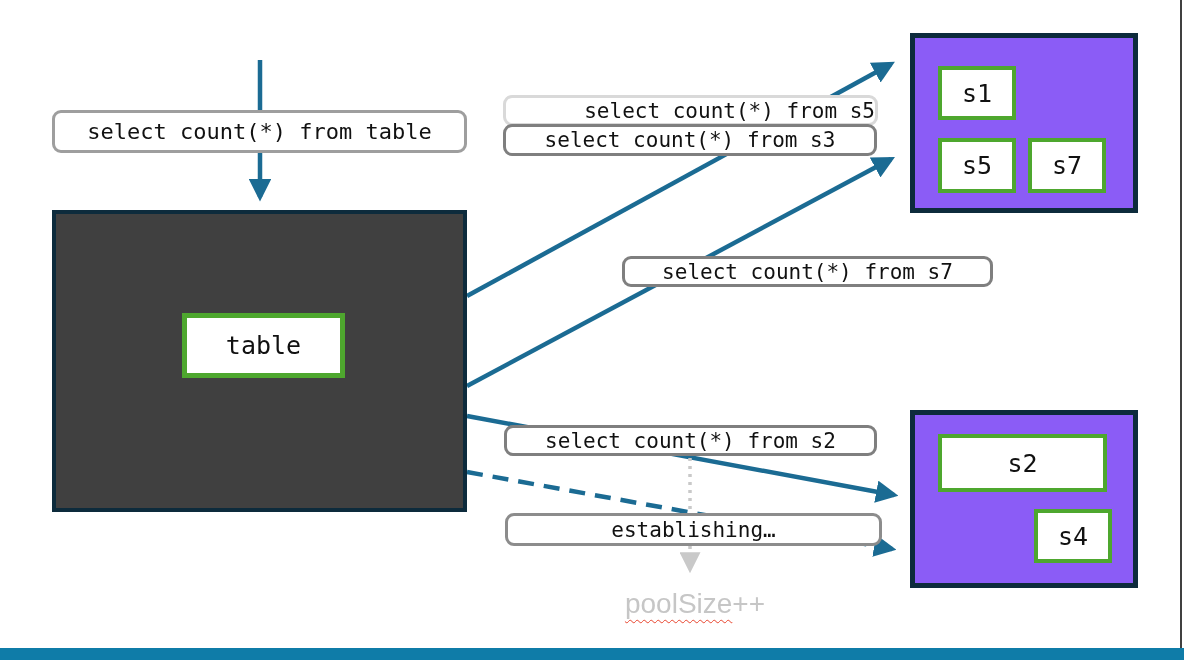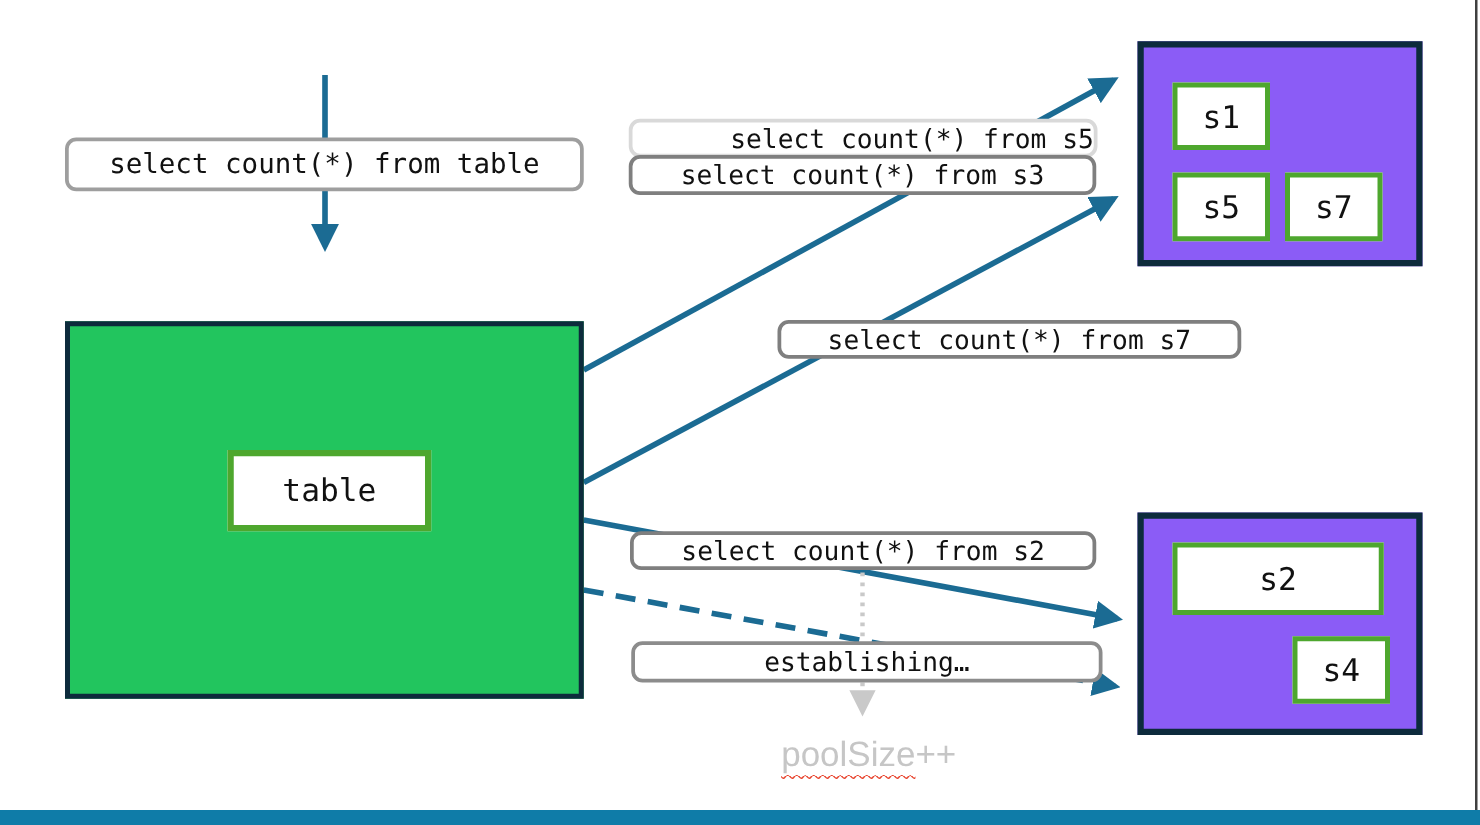--- a/index.html
+++ b/index.html
@@ -13,21 +13,21 @@
        font-size:21px;color:#111111;white-space:nowrap;box-sizing:border-box;}
   .lbl-table{left:52px;top:110px;width:415px;height:43px;border-color:#9e9e9e;font-size:22px;text-align:right;}
   .lbl-s5{left:503px;top:95px;width:375px;height:31px;border-color:#d9d9d9;justify-content:flex-end;}
   .lbl-s3{left:503px;top:124px;width:374px;height:32px;border-color:#7f7f7f;}
   .lbl-s7{left:581px;top:256px;width:371px;height:31px;border-color:#7f7f7f;margin-left:41px;}
   .lbl-s2{left:504px;top:425px;width:373px;height:31px;border-color:#7f7f7f;text-align:center;}
   .lbl-est{left:505px;top:513px;width:377px;height:33px;border-color:#8c8c8c;}
 
   
   .bigbox{position:absolute;z-index:2;left:52px;top:210px;width:415px;height:302px;
-          background:#22c55e;border:4px solid #0d2b3c;box-sizing:border-box;margin-top:47px;}
+          background:#404040;border:4px solid #0d2b3c;box-sizing:border-box;}
   .pool{position:absolute;z-index:2;width:228px;height:180px;
         background:#8b5cf6;border:5px solid #0d2b3c;box-sizing:border-box;}
   .pool-top{left:910px;top:33px;}
   .pool-bottom{left:910px;top:410px;height:178px;text-align:right;}
 
   
   .cell{position:absolute;background:#ffffff;border:4px solid #4ea72e;box-sizing:border-box;
         display:flex;align-items:center;justify-content:center;font-size:25px;color:#111111;}
   .table-cell{left:126px;top:99px;width:163px;height:65px;border-width:5px;}
   .c-s1{left:23px;top:28px;width:78px;height:54px;}

